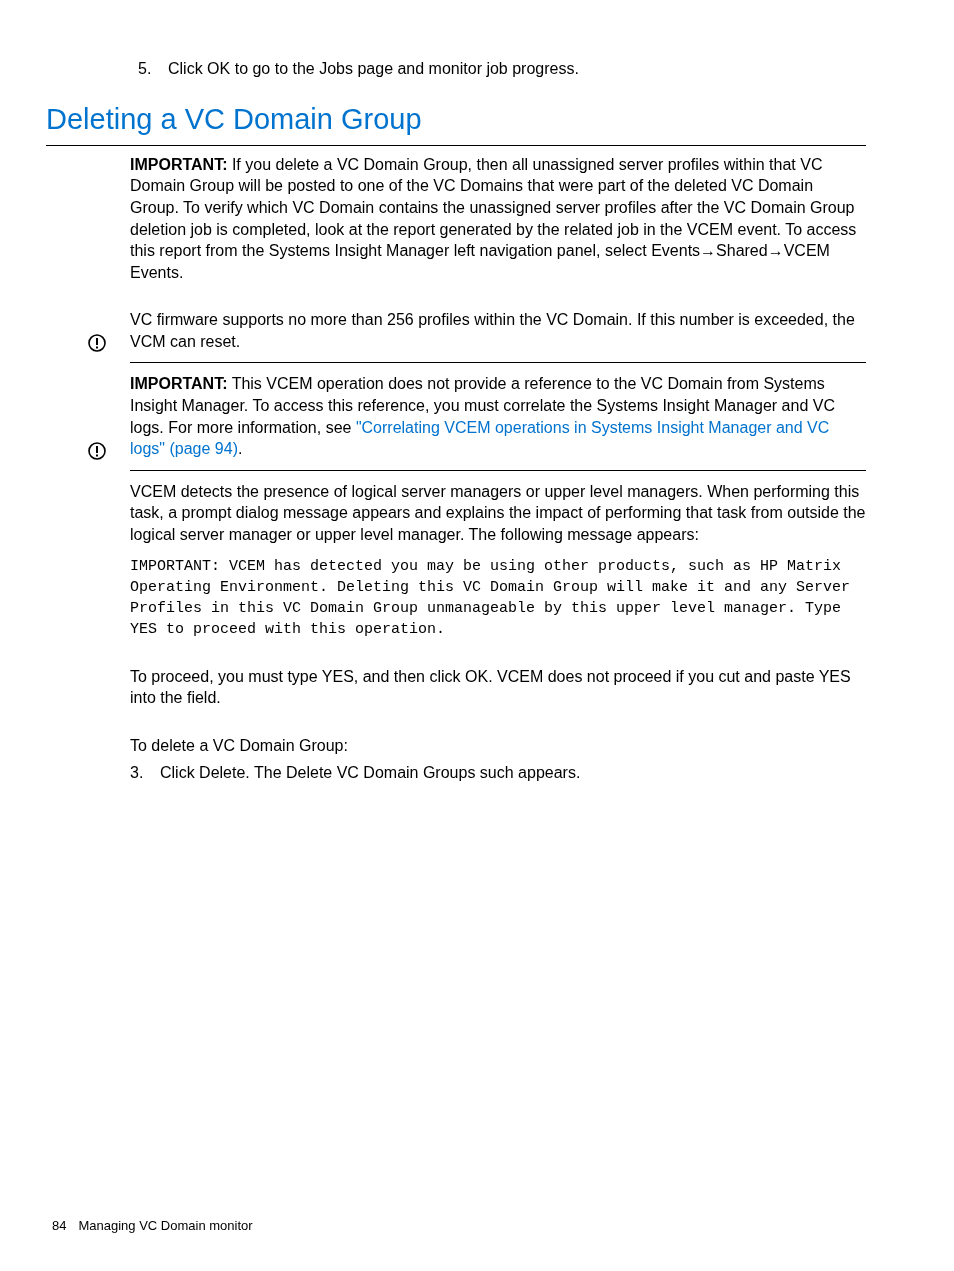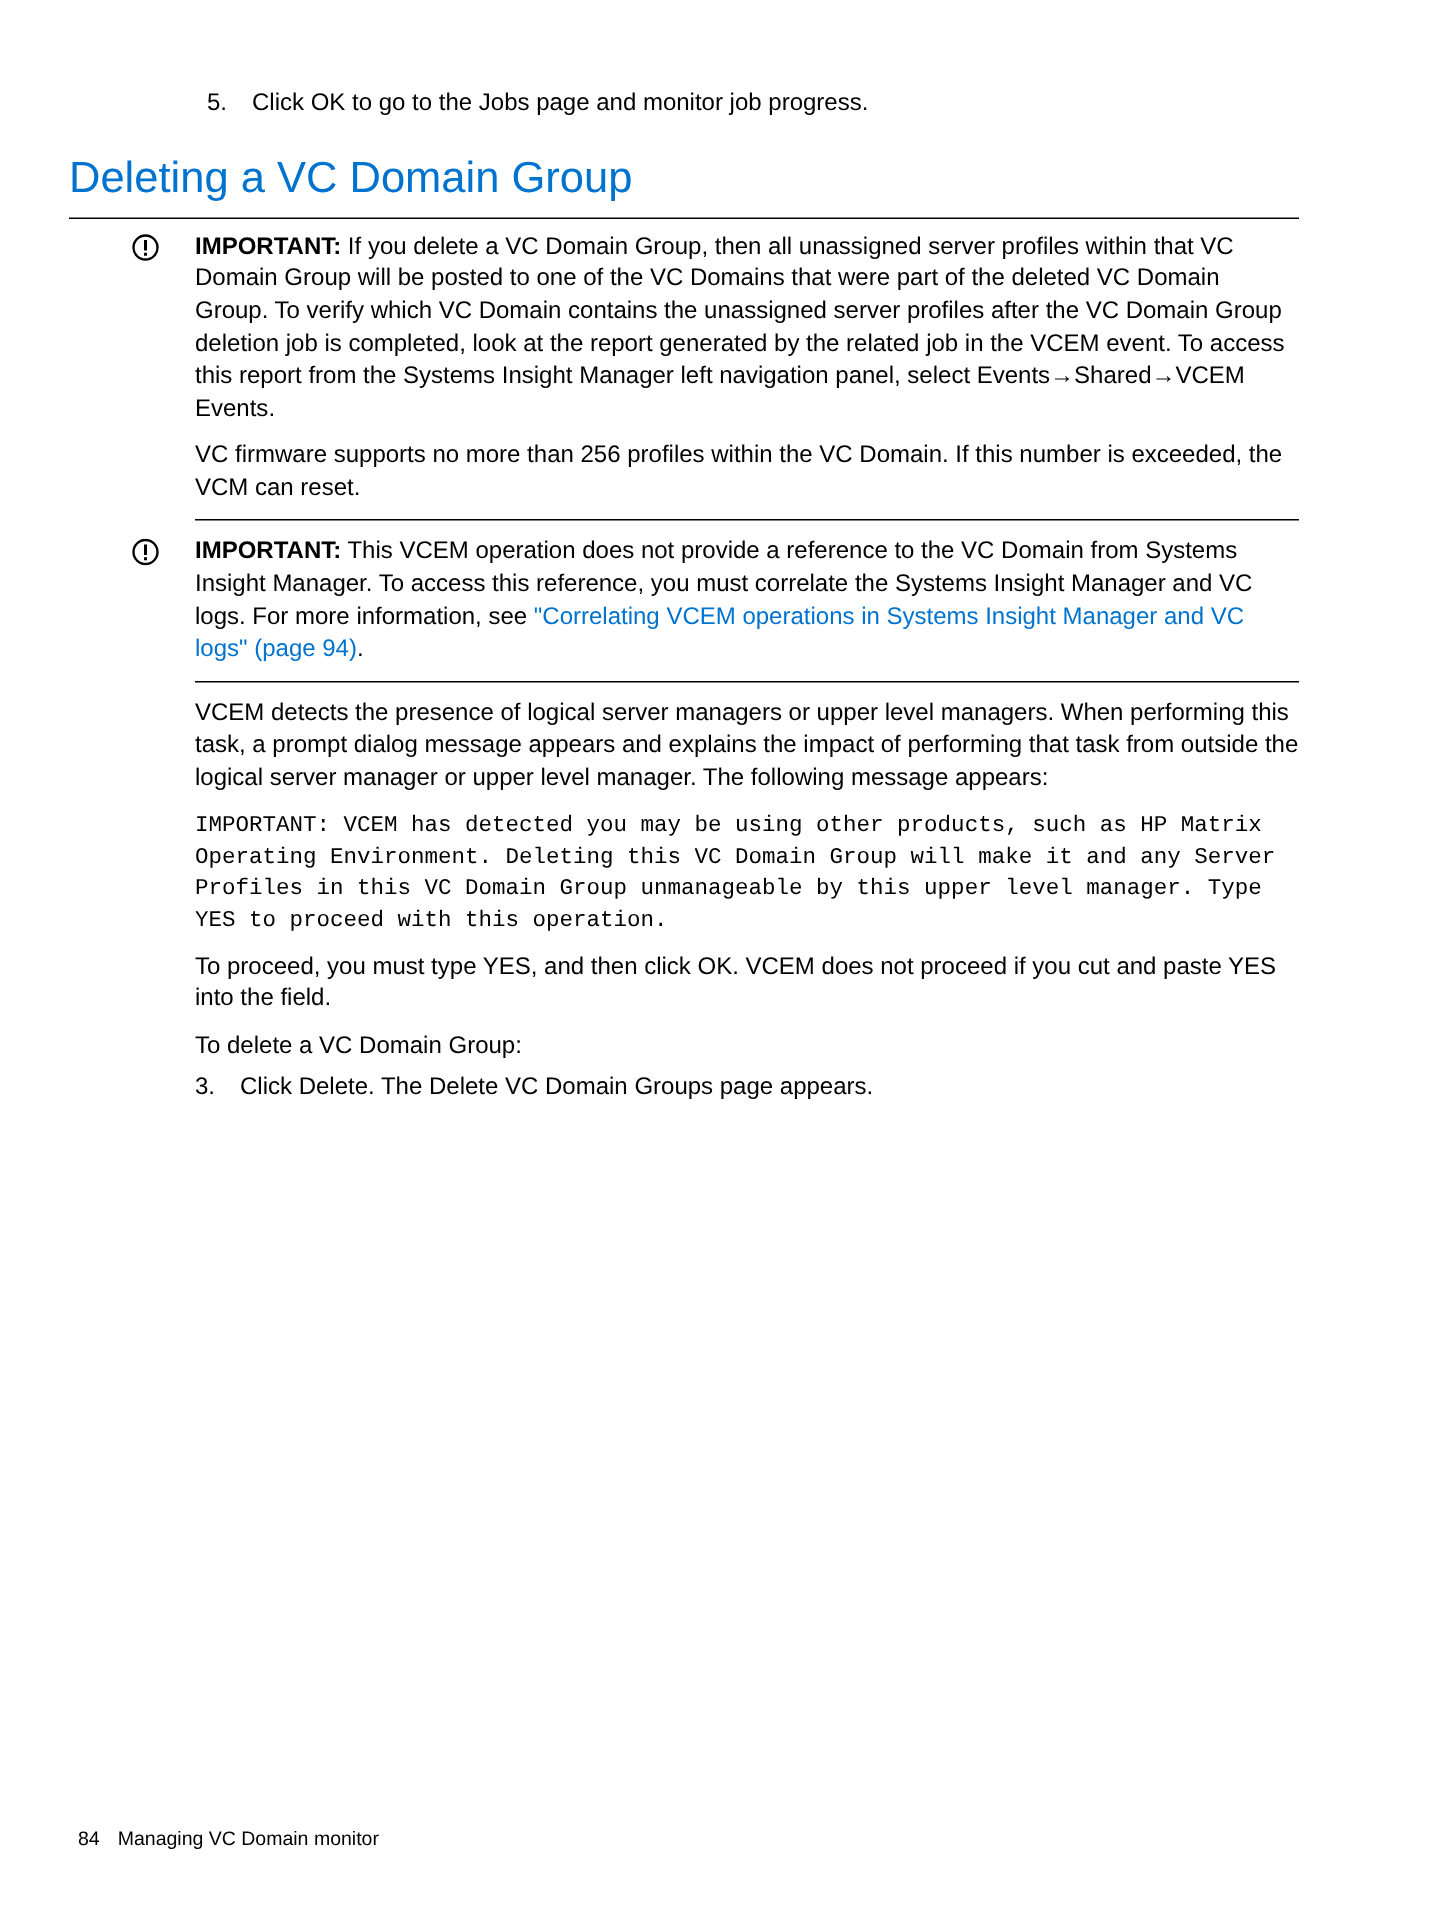--- a/index.html
+++ b/index.html
@@ -29,32 +29,32 @@
       margin-left: -42px;
     }
     .rule {
       border: none;
       border-top: 1px solid #000;
       margin: 0 0 8px 0;
     }
     .rule.top { margin-left: -42px; }
     .admon {
       display: flex;
-      align-items: flex-start;
+      align-items: flex-end;
       margin-bottom: 10px;
     }
     .admon-icon {
       width: 42px;
       flex-shrink: 0;
       padding-top: 2px;
     }
     .admon-icon svg { display: block; }
     .admon-body { flex: 1; }
     .label { font-weight: bold; }
-    .para { margin-top: 10px; }
+    .para { margin-top: 26px; }
     .mono {
       font-family: "Courier New", Courier, monospace;
       font-size: 15px;
       line-height: 1.4;
       margin-top: 10px;
       white-space: pre-wrap;
     }
     .link { color: #0073cf; }
     .inner-rule {
       border: none;
@@ -124,19 +124,19 @@
 </div>
 
 <hr class="inner-rule">
 
 <div class="below-admon">
   <p>VCEM detects the presence of logical server managers or upper level managers. When performing this task, a prompt dialog message appears and explains the impact of performing that task from outside the logical server manager or upper level manager. The following message appears:</p>
   <div class="mono">IMPORTANT: VCEM has detected you may be using other products, such as HP Matrix Operating Environment. Deleting this VC Domain Group will make it and any Server Profiles in this VC Domain Group unmanageable by this upper level manager. Type YES to proceed with this operation.</div>
   <p class="para"><span>To proceed, you must type </span><b>YES</b><span>, and then click </span><b>OK</b><span>. VCEM does not proceed if you cut and paste YES into the field.</span></p>
   <p class="para">To delete a VC Domain Group:</p>
   <ol class="steps">
-    <li><span class="snum">3.</span><span>Click </span><b>Delete</b><span>. The Delete VC Domain Groups page appears.</span></li>
+    <li><span class="snum">3.</span><span>Click </span><b>Delete</b><span>. The Delete VC Domain Groups such appears.</span></li>
   </ol>
 </div>
 
 <div class="footer">
   <span class="pnum">84</span><span>Managing VC Domain monitor</span>
 </div>
 
 </body></html>

